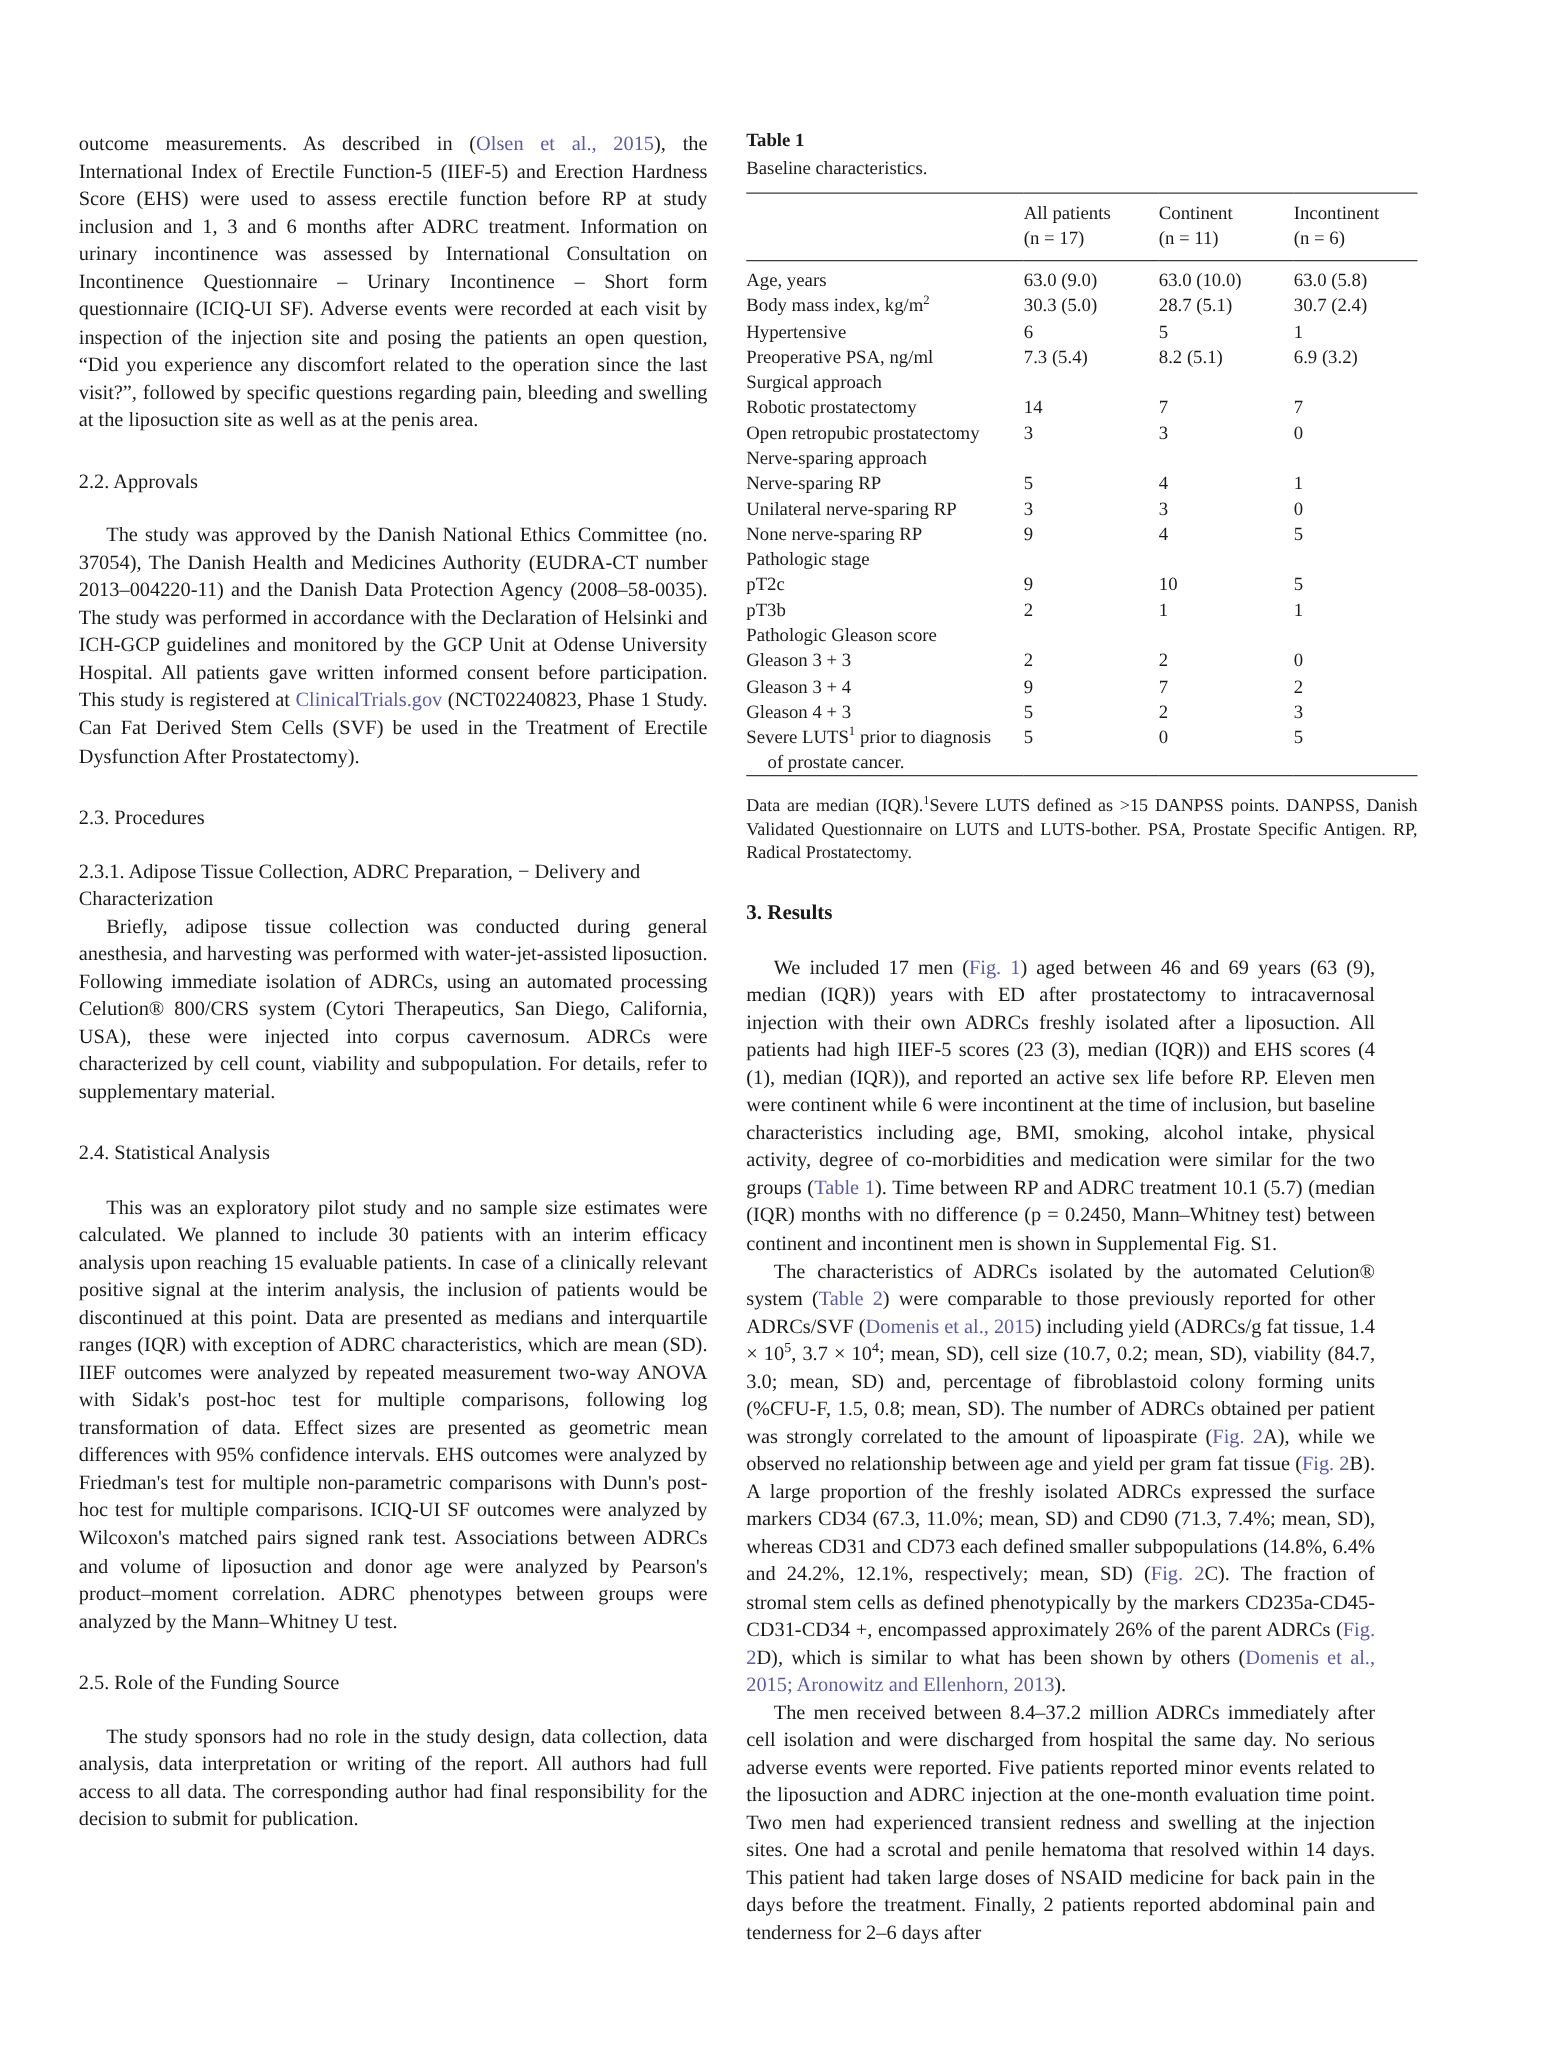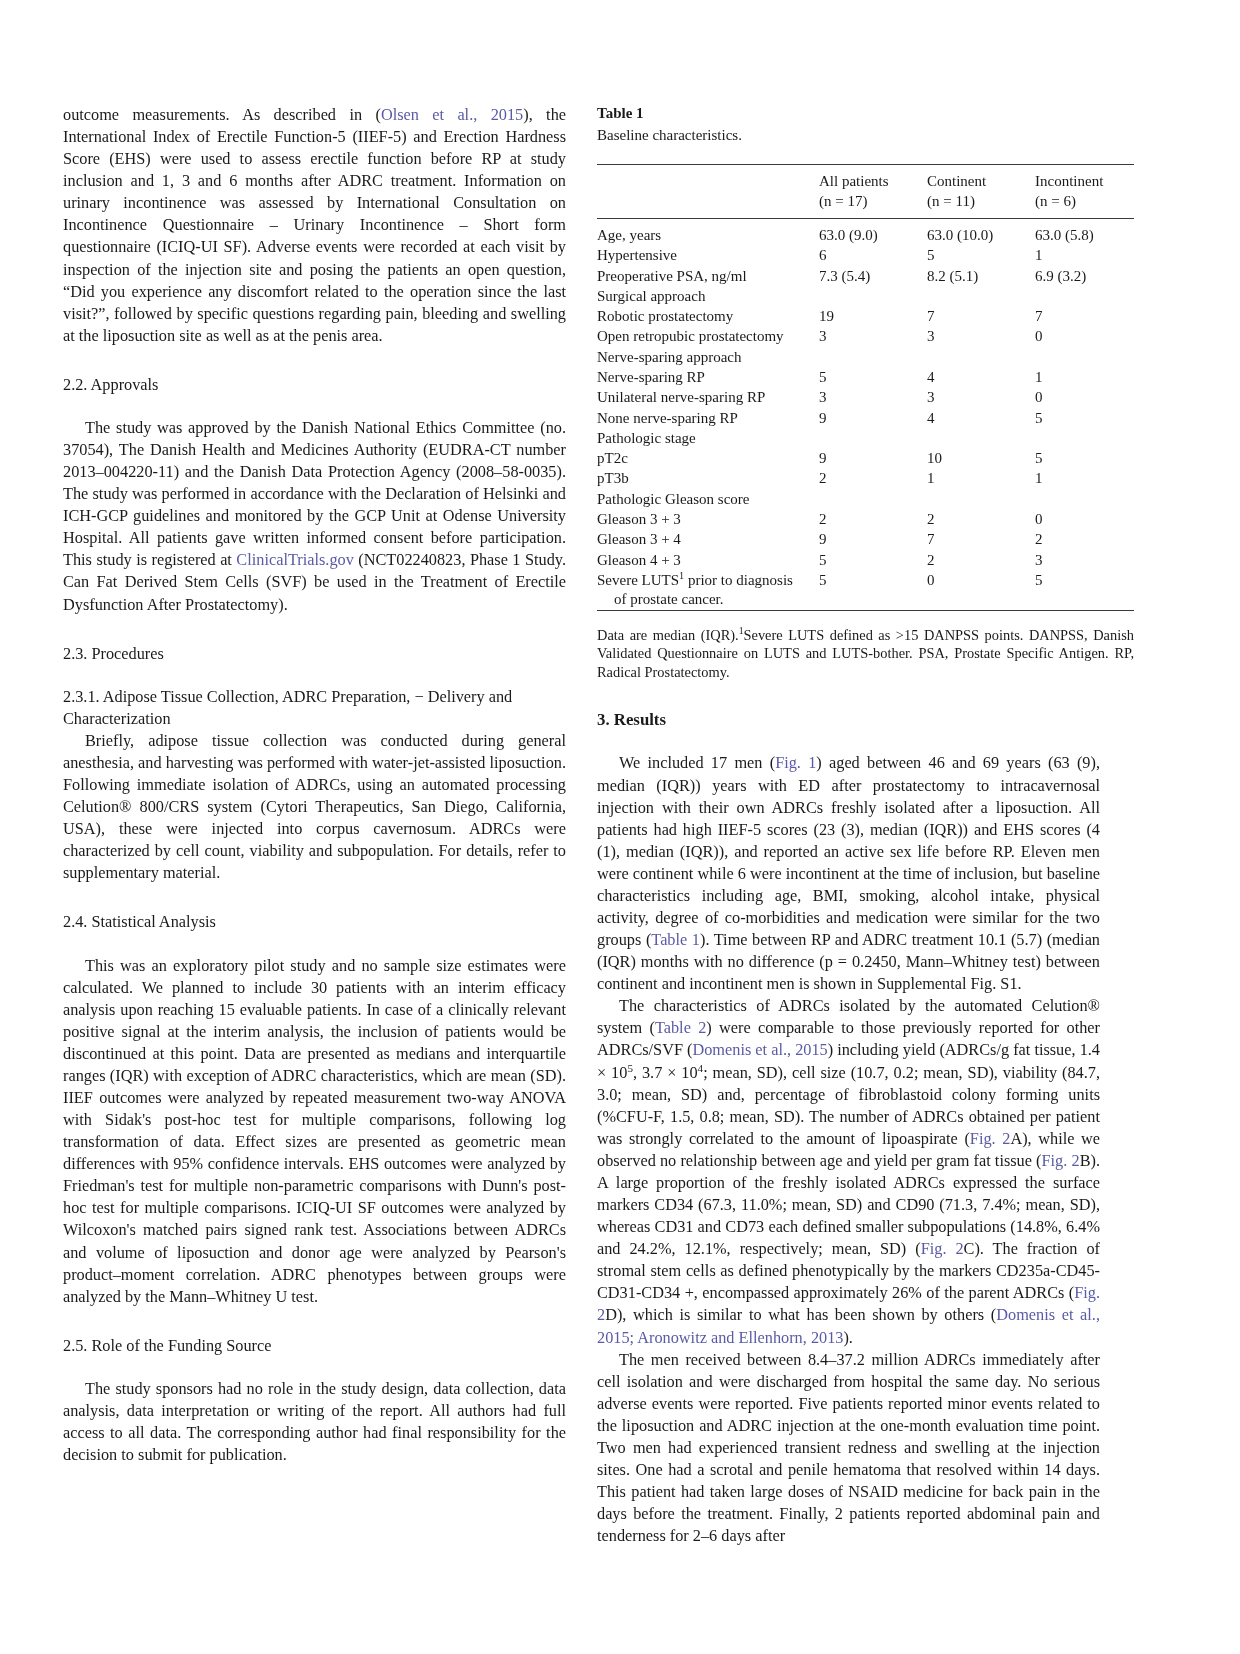--- a/index.html
+++ b/index.html
@@ -65,21 +65,21 @@
   .table-block { width: 537px; }
   .table-title {
     font-size: 15px;
     font-weight: bold;
     line-height: 1.3;
     margin: 0 0 2px 0;
   }
   .table-caption {
     font-size: 15px;
     line-height: 1.3;
-    margin: 0 0 19px 0;
+    margin: 0 0 9px 0;
   }
   table.t1 {
     border-collapse: collapse;
     width: 537px;
     font-size: 15px;
     line-height: 1.30;
   }
   table.t1 th, table.t1 td {
     padding: 0;
     font-weight: normal;
@@ -172,40 +172,46 @@
           </tr>
         </thead>
         <tbody id="tbody">
             <tr class="rule-mid">
               <td class="lbl rule-mid">Age, years</td>
               <td class="rule-mid">63.0 (9.0)</td>
               <td class="rule-mid">63.0 (10.0)</td>
               <td class="rule-mid">63.0 (5.8)</td>
             </tr>
             <tr>
+              <td class="lbl">Body mass index, kg/m<sup>2</sup></td>
+              <td>30.3 (5.0)</td>
+              <td>28.7 (5.1)</td>
+              <td>30.7 (2.4)</td>
+            </tr>
+            <tr>
               <td class="lbl">Hypertensive</td>
               <td>6</td>
               <td>5</td>
               <td>1</td>
             </tr>
             <tr>
               <td class="lbl">Preoperative PSA, ng/ml</td>
               <td>7.3 (5.4)</td>
               <td>8.2 (5.1)</td>
               <td>6.9 (3.2)</td>
             </tr>
             <tr>
               <td class="lbl">Surgical approach</td>
               <td></td>
               <td></td>
               <td></td>
             </tr>
             <tr>
               <td class="lbl">Robotic prostatectomy</td>
-              <td>19</td>
+              <td>14</td>
               <td>7</td>
               <td>7</td>
             </tr>
             <tr>
               <td class="lbl">Open retropubic prostatectomy</td>
               <td>3</td>
               <td>3</td>
               <td>0</td>
             </tr>
             <tr>

